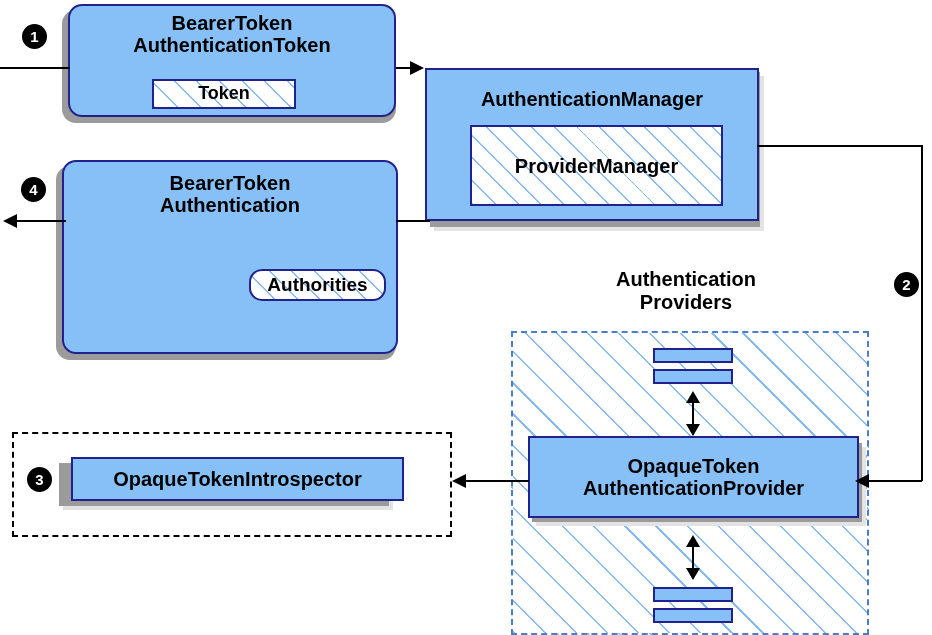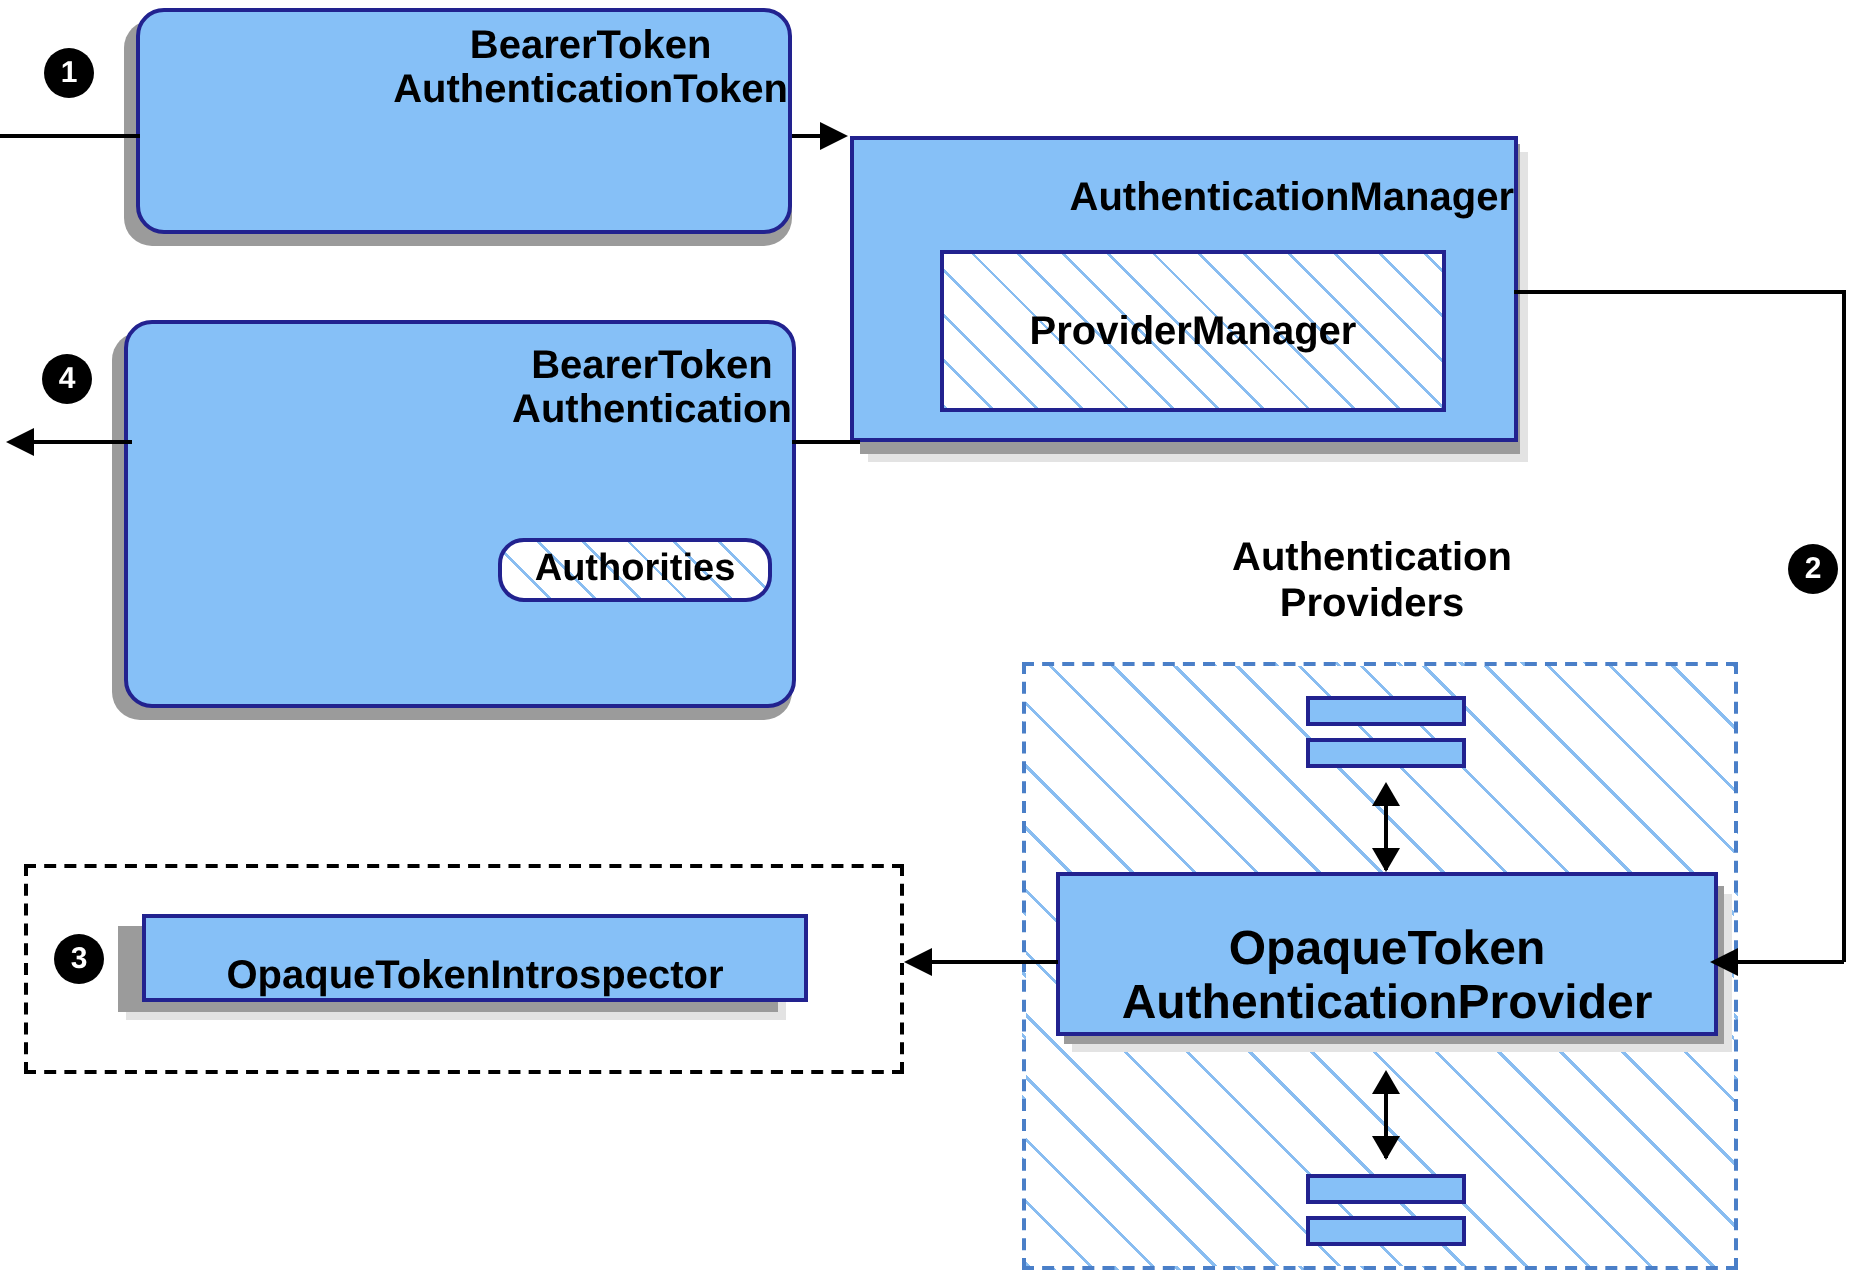--- a/index.html
+++ b/index.html
@@ -3,21 +3,21 @@
 <meta charset="utf-8">
 <style>
   html,body{margin:0;padding:0;background:#ffffff;}
   body{width:932px;height:635px;position:relative;overflow:hidden;
        font-family:"Liberation Sans","DejaVu Sans",sans-serif;}
   #stage{position:absolute;left:0;top:0;width:932px;height:635px;}
 
   
   .node{position:absolute;box-sizing:border-box;background:#86c0f7;
         border:2px solid #22228f;color:#000;font-weight:bold;
-        display:flex;align-items:flex-end;justify-content:center;
+        display:flex;align-items:center;justify-content:center;
         text-align:center;line-height:1.12;}
   .node.rounded{border-radius:14px;}
   .shadow1,.shadow2{position:absolute;box-sizing:border-box;}
   .shadow1{background:#9b9b9b;}
   .shadow2{background:#e3e3e3;}
   .shadow1.rounded,.shadow2.rounded{border-radius:14px;}
 
   
   .hatch-box{position:absolute;box-sizing:border-box;
       border:2px solid #22228f;color:#000;font-weight:bold;
@@ -68,20 +68,23 @@
 </head>
 <body>
 
 <div id="stage">
 
   <div class="shadow1 rounded" style="left:62px;top:10px;width:334px;height:113px;"></div>
   <div class="node rounded" style="left:68px;top:4px;width:328px;height:113px;flex-direction:column;justify-content:flex-start;padding-top:6px;">
     <div style="font-size:20px;white-space:pre-line;">BearerToken
 AuthenticationToken</div>
   </div>
+  <div class="hatch-box" style="left:152px;top:79px;width:144px;height:30px;font-size:18px;">
+    <span>Token</span>
+  </div>
 
   <div class="shadow2" style="left:434px;top:76px;width:330px;height:155px;"></div>
   <div class="shadow1" style="left:430px;top:72px;width:330px;height:155px;"></div>
   <div class="node" style="left:425px;top:68px;width:334px;height:153px;flex-direction:column;justify-content:flex-start;padding-top:18px;">
     <div style="font-size:20px;">AuthenticationManager</div>
   </div>
   <div class="hatch-box" style="left:470px;top:125px;width:253px;height:81px;font-size:20px;justify-content:center;">
     <span>ProviderManager</span>
   </div>
 
@@ -102,21 +105,21 @@
   <div class="bar" style="left:653px;top:348px;width:80px;height:15px;"></div>
   <div class="bar" style="left:653px;top:369px;width:80px;height:15px;"></div>
 
   <div class="vline" style="left:692px;top:397px;height:38px;"></div>
   <div class="arrow up" style="left:686px;top:391px;"></div>
   <div class="arrow down" style="left:686px;top:424px;"></div>
 
   <div class="shadow2" style="left:536px;top:447px;width:330px;height:79px;"></div>
   <div class="shadow1" style="left:532px;top:443px;width:330px;height:79px;"></div>
   <div class="node" style="left:528px;top:436px;width:331px;height:82px;">
-    <div style="font-size:24px;white-space:pre-line;">OpaqueToken
+    <div style="font-size:20px;white-space:pre-line;">OpaqueToken
 AuthenticationProvider</div>
   </div>
 
   <div class="vline" style="left:692px;top:541px;height:38px;"></div>
   <div class="arrow up" style="left:686px;top:535px;"></div>
   <div class="arrow down" style="left:686px;top:568px;"></div>
 
   <div class="bar" style="left:653px;top:587px;width:80px;height:15px;"></div>
   <div class="bar" style="left:653px;top:608px;width:80px;height:15px;"></div>
 

